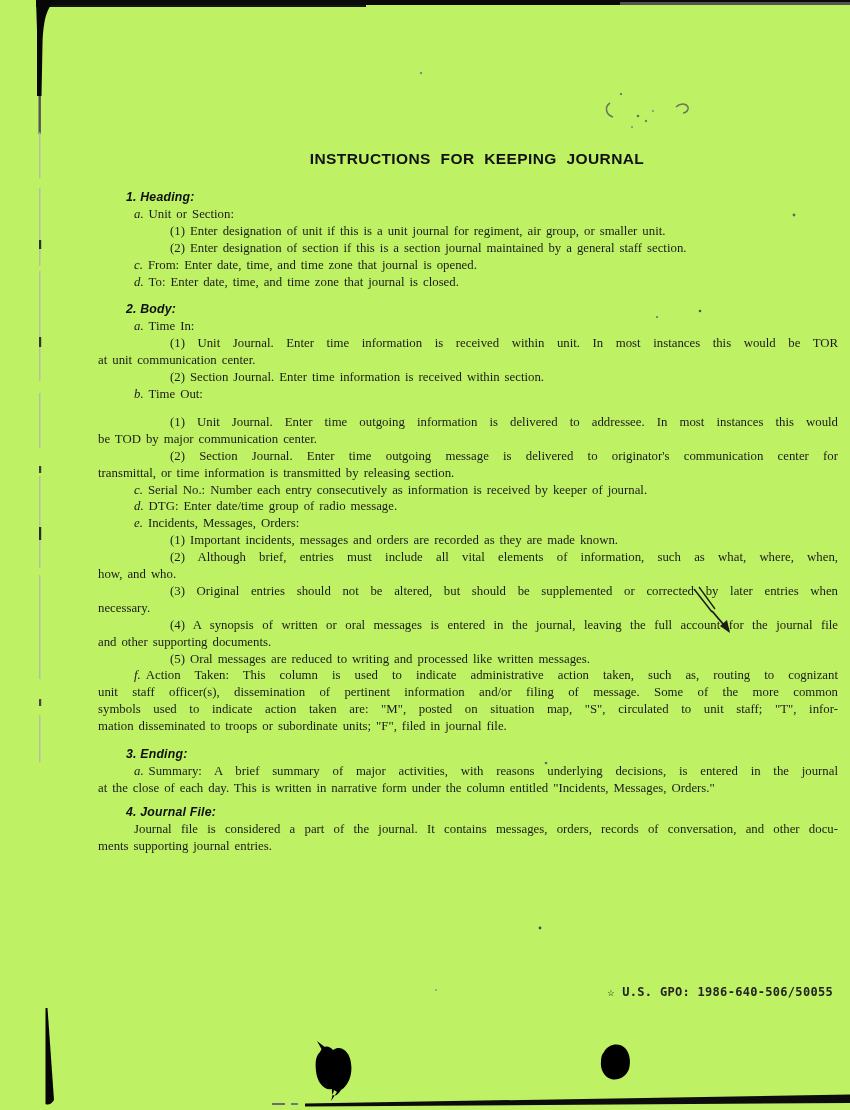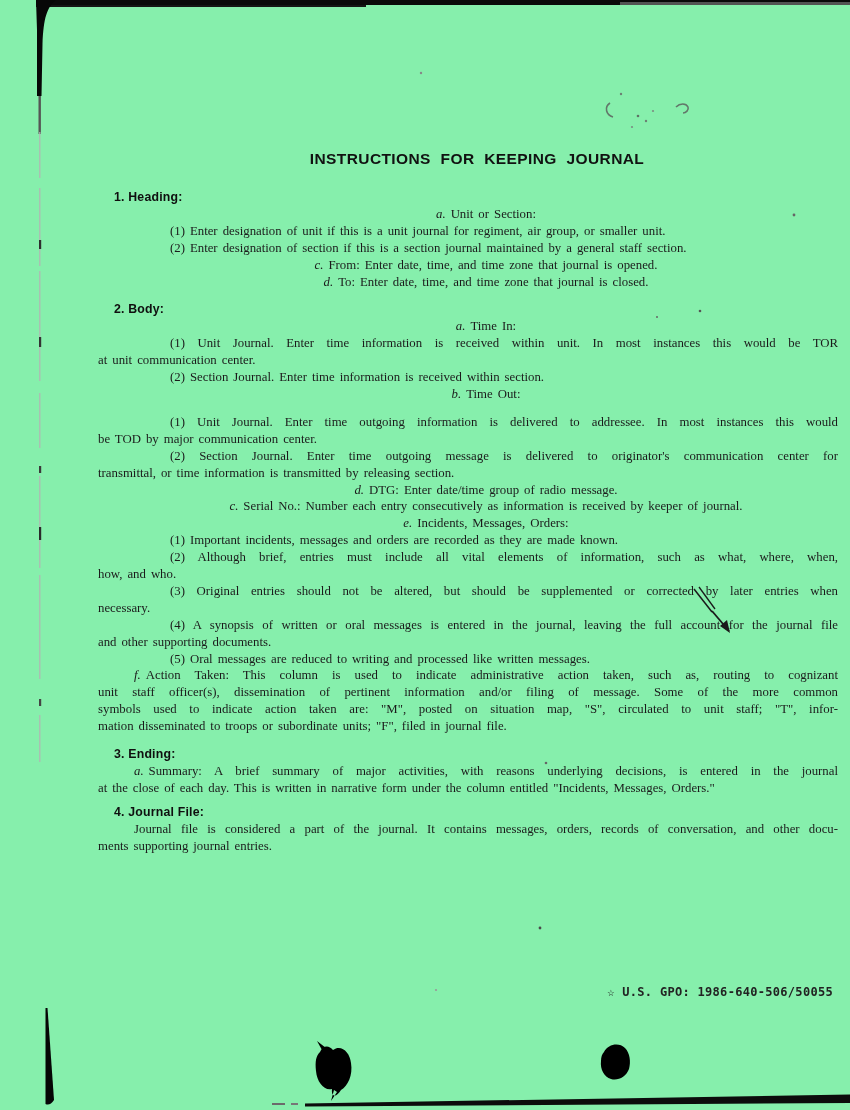--- a/index.html
+++ b/index.html
@@ -1,28 +1,28 @@
 <!DOCTYPE html>
 <html><head>
 <meta charset="utf-8">
 <style>
   html,body{margin:0;padding:0;background:#e8e8e8;}
-  .page{position:relative;width:850px;height:1110px;background:#86efac;overflow:hidden;
+  .page{position:relative;width:850px;height:1110px;background:#bef264;overflow:hidden;
         font-family:"Liberation Serif",serif;color:#1b1b1b;}
   .content{position:absolute;left:98px;top:0;width:740px;}
   .doc-title{margin-top:149px;line-height:19px;text-align:center;
         font-family:"Liberation Sans",sans-serif;font-weight:700;font-size:15.5px;
         letter-spacing:.4px;word-spacing:5px;color:#111;transform:translateX(9px);}
-  .sec-h{margin-top:11px;margin-left:16px;line-height:16.9px;
+  .sec-h{margin-top:11px;margin-left:28px;line-height:16.9px;
         font-family:"Liberation Sans",sans-serif;font-weight:700;font-size:12.3px;
-        letter-spacing:.2px;color:#0f0f0f;}
+        letter-spacing:.2px;color:#0f0f0f;font-style:italic;}
   .sec-h.first{margin-top:21px;}
   .sec-h.tight{margin-top:7px;}
   .ln{line-height:16.9px;font-size:12.8px;word-spacing:1.8px;}
-  .l{margin-left:36px;text-align:center;}
+  .l{margin-left:36px;}
   .p{margin-left:72px;}
   .j{text-align:justify;text-align-last:justify;word-spacing:normal;}
   .g{margin-top:11px;}
   .lbl{font-style:italic;padding-right:5px;}
   .footer{position:absolute;top:985px;right:17px;
         font-family:"DejaVu Sans Mono",monospace;font-weight:700;font-size:12px;
         letter-spacing:.3px;color:#222;}
   .artifacts{position:absolute;left:0;top:0;pointer-events:none;}
 </style>
 </head>
@@ -46,22 +46,22 @@
       <div class="sec-h">2. Body:</div>
       <div class="ln l"><span class="lbl">a.</span><span>Time In:</span></div>
       <div class="ln p j">(1) Unit Journal.  Enter time information is received within unit.  In most instances this would be TOR</div>
       <div class="ln">at unit communication center.</div>
       <div class="ln p">(2) Section Journal.  Enter time information is received within section.</div>
       <div class="ln l"><span class="lbl">b.</span><span>Time Out:</span></div>
       <div class="ln p j g">(1) Unit Journal.  Enter time outgoing information is delivered to addressee.  In most instances this would</div>
       <div class="ln">be TOD by major communication center.</div>
       <div class="ln p j">(2) Section Journal.  Enter time outgoing message is delivered to originator's communication center for</div>
       <div class="ln">transmittal, or time information is transmitted by releasing section.</div>
+      <div class="ln l"><span class="lbl">c.</span><span>Serial No.: Number each entry consecutively as information is received by keeper of journal.</span></div>
       <div class="ln l"><span class="lbl">d.</span><span>DTG: Enter date/time group of radio message.</span></div>
-      <div class="ln l"><span class="lbl">c.</span><span>Serial No.: Number each entry consecutively as information is received by keeper of journal.</span></div>
       <div class="ln l"><span class="lbl">e.</span><span>Incidents, Messages, Orders:</span></div>
       <div class="ln p">(1) Important incidents, messages and orders are recorded as they are made known.</div>
       <div class="ln p j">(2) Although brief, entries must include all vital elements of information, such as what, where, when,</div>
       <div class="ln">how, and who.</div>
       <div class="ln p j">(3) Original entries should not be altered, but should be supplemented or corrected by later entries when</div>
       <div class="ln">necessary.</div>
       <div class="ln p j">(4) A synopsis of written or oral messages is entered in the journal, leaving the full account for the journal file</div>
       <div class="ln">and other supporting documents.</div>
       <div class="ln p">(5) Oral messages are reduced to writing and processed like written messages.</div>
       <div class="ln l j"><span class="lbl">f.</span><span>Action Taken: This column is used to indicate administrative action taken, such as, routing to cognizant</span></div>

